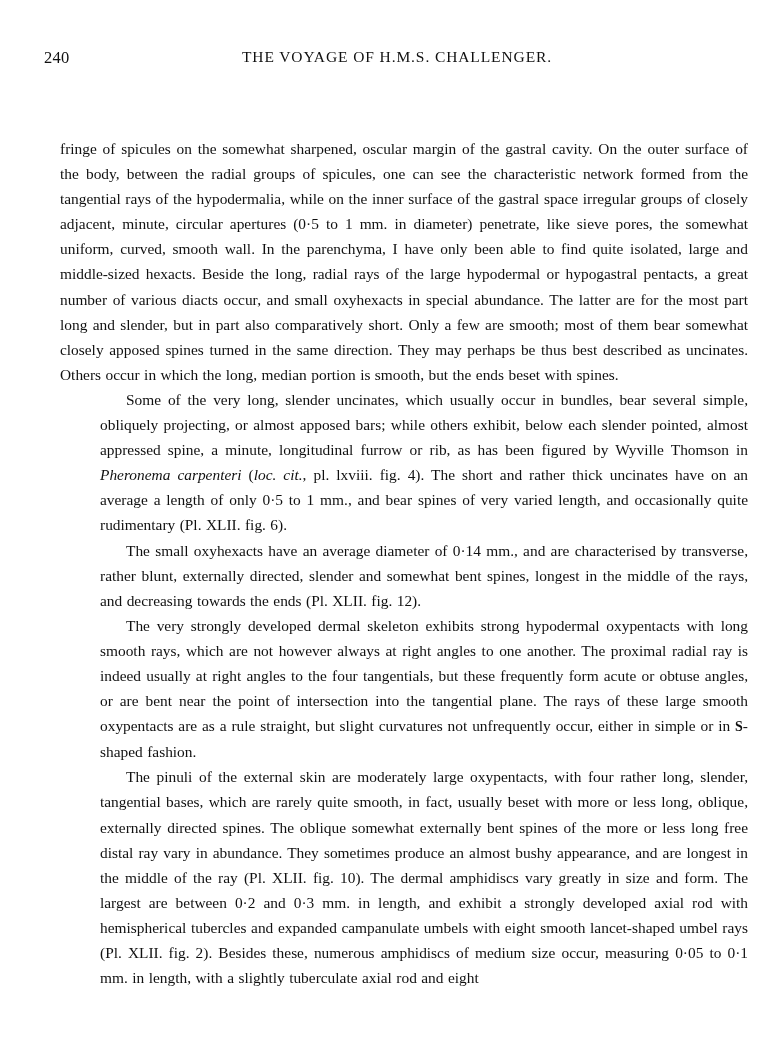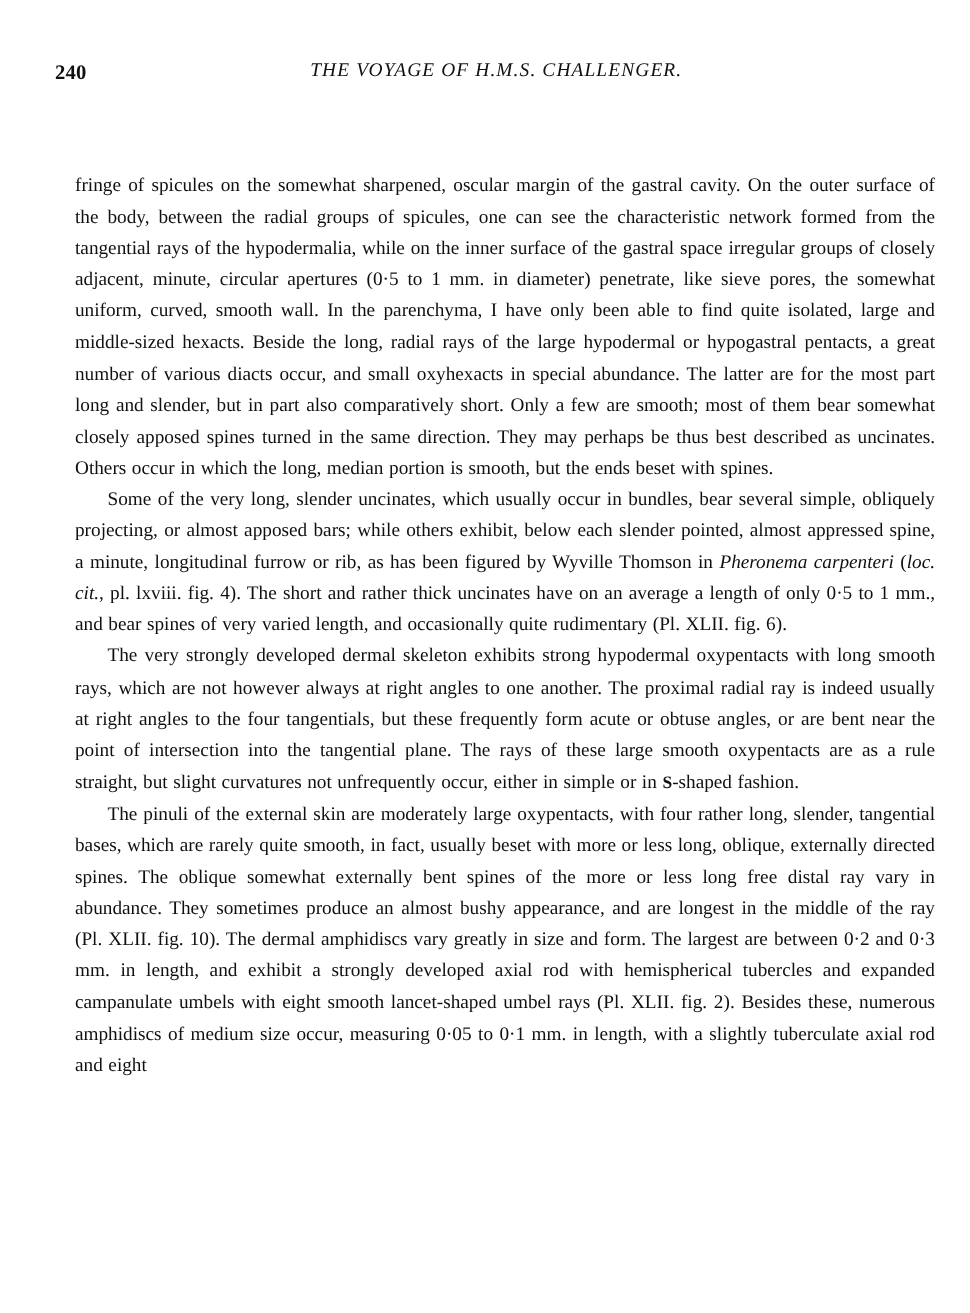--- a/index.html
+++ b/index.html
@@ -24,50 +24,50 @@
   .header {
     position: relative;
     height: 40px;
     margin-top: 40px;
   }
   .folio {
     position: absolute;
     left: 44px;
     top: 8px;
     font-size: 16.5px;
-    font-weight: bold;
+    font-weight: normal;
     letter-spacing: 0.2px;
   }
   .running-title {
     position: absolute;
     left: 0;
     right: 0;
     top: 8px;
     text-align: center;
     font-size: 15.5px;
     letter-spacing: 0.9px;
     padding-left: 18px;
-    font-style: italic;
   }
   .body-text {
     position: absolute;
     left: 60px;
     top: 96px;
     width: 688px;
   }
   p {
     margin: 0;
     font-size: 15.4px;
     line-height: 25.1px;
     text-align: justify;
     text-justify: inter-word;
     word-spacing: 0.6px;
   }
   p.indent {
     text-indent: 26px;
+    margin-left: 40px;
   }
   .it {
     font-style: italic;
   }
   .sc-s {
     font-size: 14px;
     font-weight: bold;
   }
 </style>
 </head>
@@ -79,20 +79,21 @@
     <div class="folio">240</div>
     <div class="running-title">THE VOYAGE OF H.M.S. CHALLENGER.</div>
   </div>
 
   <div class="body-text">
 
     <p>fringe of spicules on the somewhat sharpened, oscular margin of the gastral cavity. On the outer surface of the body, between the radial groups of spicules, one can see the characteristic network formed from the tangential rays of the hypodermalia, while on the inner surface of the gastral space irregular groups of closely adjacent, minute, circular apertures (0·5 to 1 mm. in diameter) penetrate, like sieve pores, the somewhat uniform, curved, smooth wall. In the parenchyma, I have only been able to find quite isolated, large and middle-sized hexacts. Beside the long, radial rays of the large hypodermal or hypogastral pentacts, a great number of various diacts occur, and small oxyhexacts in special abundance. The latter are for the most part long and slender, but in part also comparatively short. Only a few are smooth; most of them bear somewhat closely apposed spines turned in the same direction. They may perhaps be thus best described as uncinates. Others occur in which the long, median portion is smooth, but the ends beset with spines.</p>
 
     <p class="indent"><span>Some of the very long, slender uncinates, which usually occur in bundles, bear several simple, obliquely projecting, or almost apposed bars; while others exhibit, below each slender pointed, almost appressed spine, a minute, longitudinal furrow or rib, as has been figured by Wyville Thomson in </span><span class="it">Pheronema carpenteri</span><span> (</span><span class="it">loc. cit.</span><span>, pl. lxviii. fig. 4). The short and rather thick uncinates have on an average a length of only 0·5 to 1 mm., and bear spines of very varied length, and occasionally quite rudimentary (Pl. XLII. fig. 6).</span></p>
 
+    <p class="indent">The small oxyhexacts have an average diameter of 0·14 mm., and are characterised by transverse, rather blunt, externally directed, slender and somewhat bent spines, longest in the middle of the rays, and decreasing towards the ends (Pl. XLII. fig. 12).</p>
 
     <p class="indent"><span>The very strongly developed dermal skeleton exhibits strong hypodermal oxypentacts with long smooth rays, which are not however always at right angles to one another. The proximal radial ray is indeed usually at right angles to the four tangentials, but these frequently form acute or obtuse angles, or are bent near the point of intersection into the tangential plane. The rays of these large smooth oxypentacts are as a rule straight, but slight curvatures not unfrequently occur, either in simple or in </span><span class="sc-s">S</span><span>-shaped fashion.</span></p>
 
     <p class="indent">The pinuli of the external skin are moderately large oxypentacts, with four rather long, slender, tangential bases, which are rarely quite smooth, in fact, usually beset with more or less long, oblique, externally directed spines. The oblique somewhat externally bent spines of the more or less long free distal ray vary in abundance. They sometimes produce an almost bushy appearance, and are longest in the middle of the ray (Pl. XLII. fig. 10). The dermal amphidiscs vary greatly in size and form. The largest are between 0·2 and 0·3 mm. in length, and exhibit a strongly developed axial rod with hemispherical tubercles and expanded campanulate umbels with eight smooth lancet-shaped umbel rays (Pl. XLII. fig. 2). Besides these, numerous amphidiscs of medium size occur, measuring 0·05 to 0·1 mm. in length, with a slightly tuberculate axial rod and eight</p>
 
   </div>
 
 </div>
 
 </body></html>

